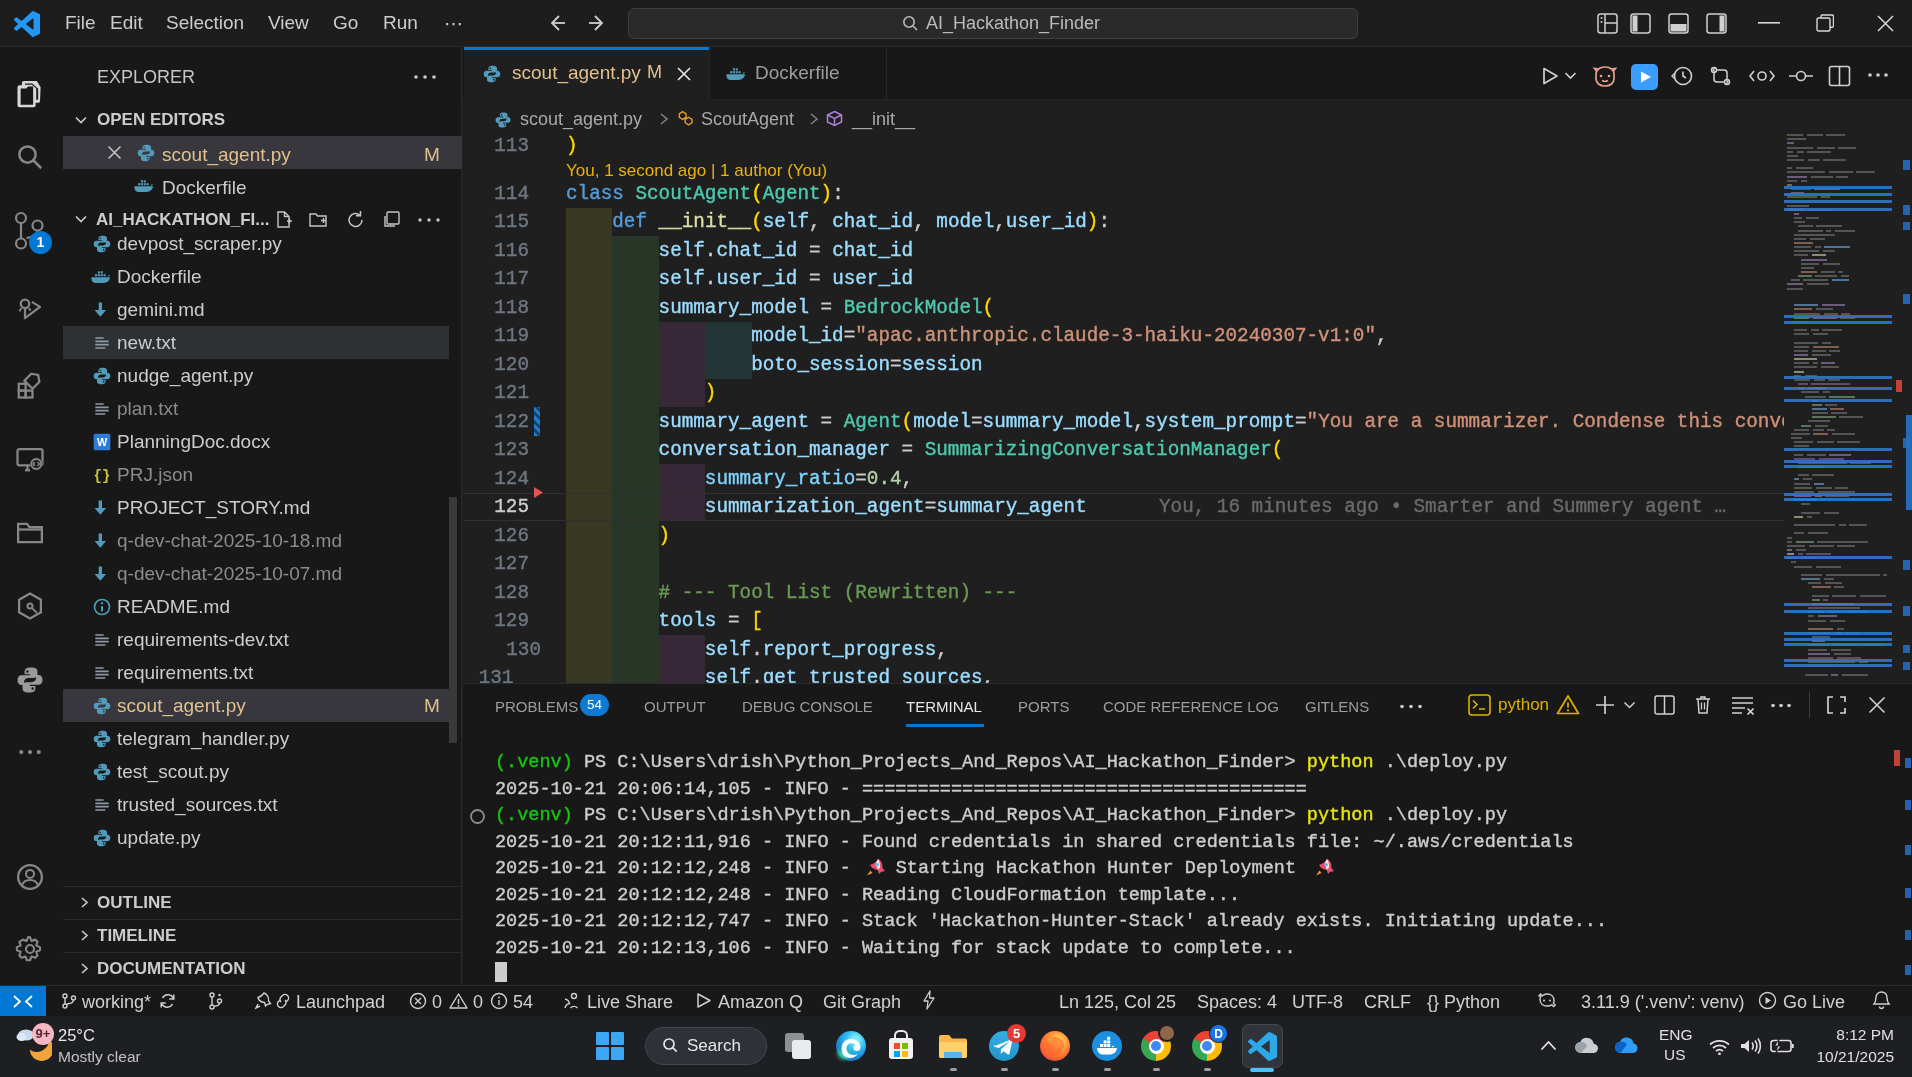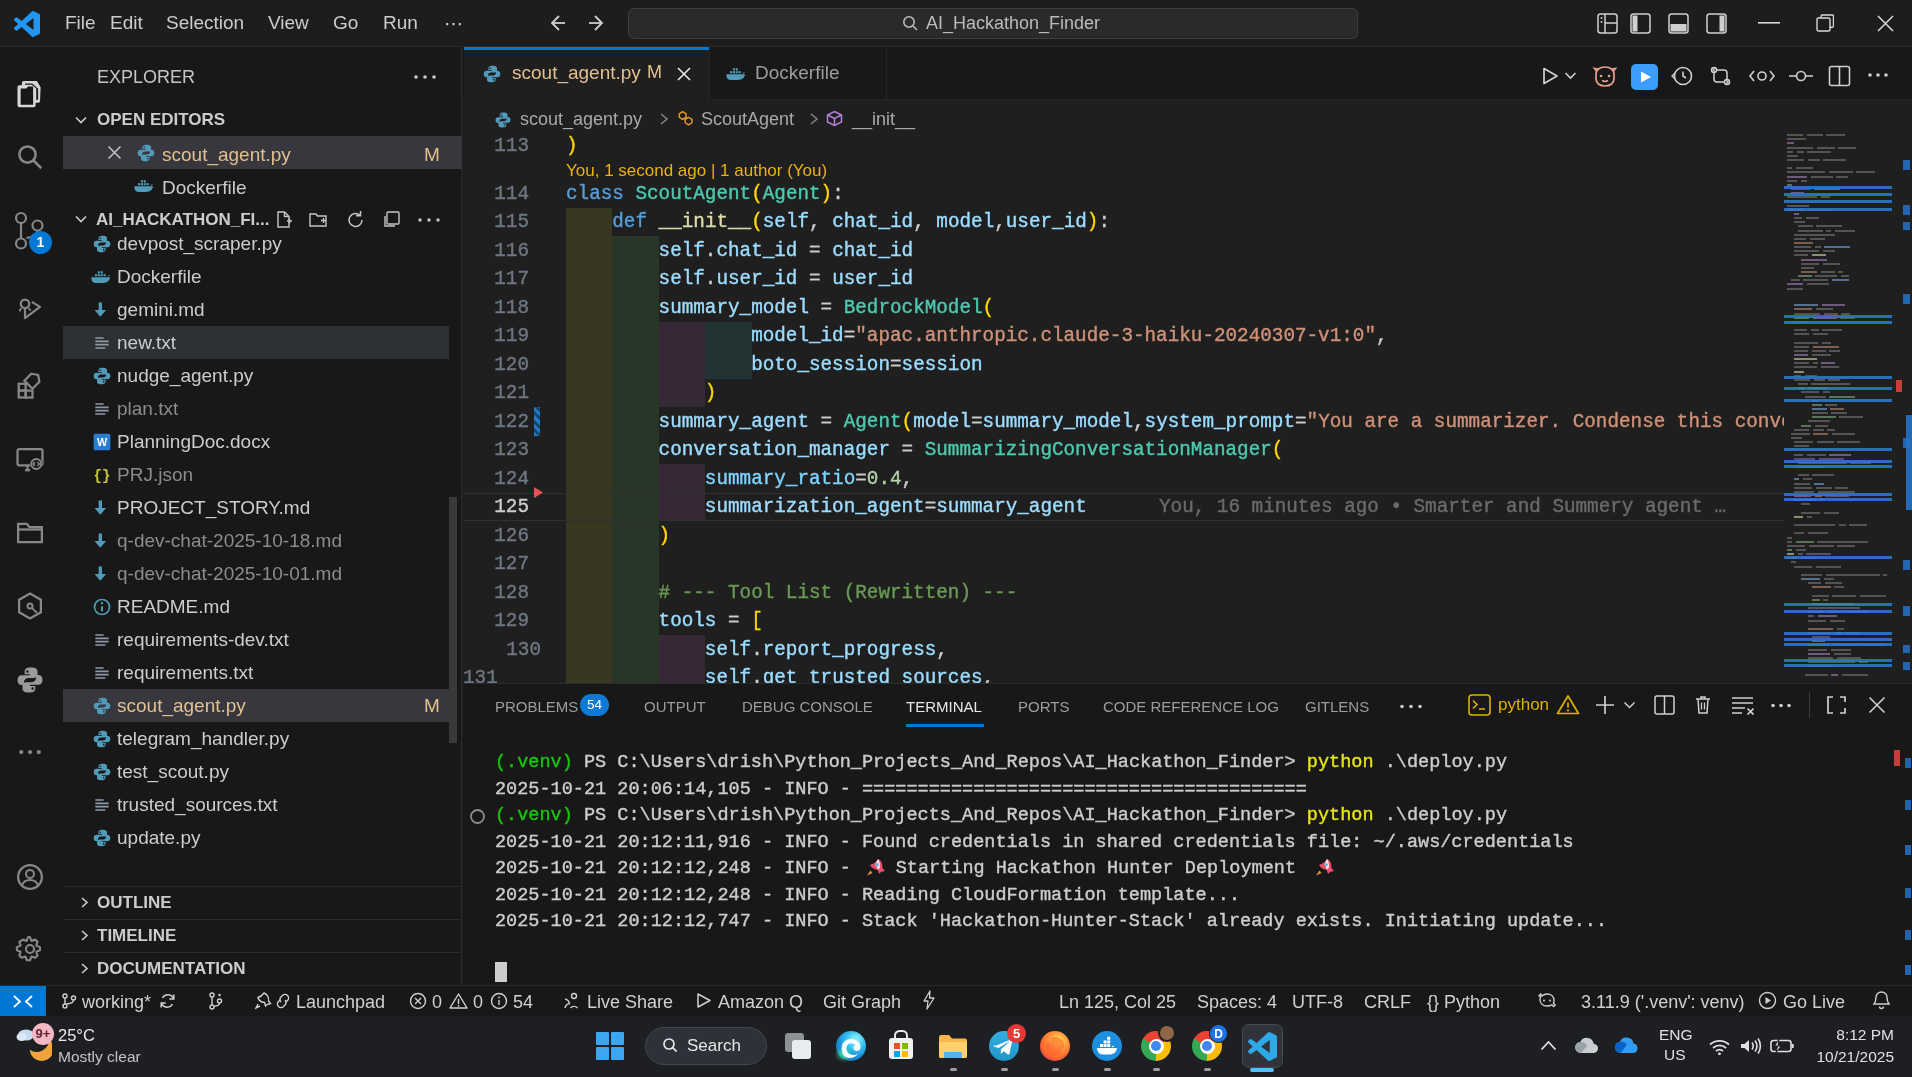--- a/index.html
+++ b/index.html
@@ -243,21 +243,21 @@
       <path d="M12 3v9h5l-7 8-7-8h5V3z" fill="#519aba"></path>
     </svg>
 <div class="a" style="left:117px;top:497.0px;font-size:19px;color:#cccccc;white-space:pre;">PROJECT_STORY.md</div>
 <svg class="a" style="left:92px;top:530.5px;" width="20" height="20" viewBox="0 0 24 24">
       <path d="M12 3v9h5l-7 8-7-8h5V3z" fill="#519aba"></path>
     </svg>
 <div class="a" style="left:117px;top:530.0px;font-size:19px;color:#8c8c8c;white-space:pre;">q-dev-chat-2025-10-18.md</div>
 <svg class="a" style="left:92px;top:563.5px;" width="20" height="20" viewBox="0 0 24 24">
       <path d="M12 3v9h5l-7 8-7-8h5V3z" fill="#519aba"></path>
     </svg>
-<div class="a" style="left:117px;top:563.0px;font-size:19px;color:#8c8c8c;white-space:pre;">q-dev-chat-2025-10-01.md</div>
+<div class="a" style="left:117px;top:563.0px;font-size:19px;color:#8c8c8c;white-space:pre;">q-dev-chat-2025-10-07.md</div>
 <svg class="a" style="left:92px;top:596.5px;" width="20" height="20" viewBox="0 0 24 24">
       <circle cx="12" cy="12" r="9" stroke="#519aba" stroke-width="2" fill="none"></circle>
       <path d="M12 11v6" stroke="#519aba" stroke-width="2.4"></path>
       <circle cx="12" cy="7.5" r="1.4" fill="#519aba"></circle>
     </svg>
 <div class="a" style="left:117px;top:596.0px;font-size:19px;color:#cccccc;white-space:pre;">README.md</div>
 <svg class="a" style="left:92px;top:629.5px;" width="20" height="20" viewBox="0 0 24 24">
       <g stroke="#8e99a8" stroke-width="2">
         <path d="M4 6h10M4 10h16M4 14h16M4 18h12"></path>
       </g>
@@ -464,21 +464,21 @@
 <div class="a mono" style="left:0;top:260.0px;width:66px;text-align:right;font-size:19.3px;color:#6e7681">121</div>
 <div class="a mono" style="left:0;top:288.5px;width:66px;text-align:right;font-size:19.3px;color:#6e7681">122</div>
 <div class="a mono" style="left:0;top:317.0px;width:66px;text-align:right;font-size:19.3px;color:#6e7681">123</div>
 <div class="a mono" style="left:0;top:345.5px;width:66px;text-align:right;font-size:19.3px;color:#6e7681">124</div>
 <div class="a mono" style="left:0;top:374.0px;width:66px;text-align:right;font-size:19.3px;color:#cccccc">125</div>
 <div class="a mono" style="left:0;top:402.5px;width:66px;text-align:right;font-size:19.3px;color:#6e7681">126</div>
 <div class="a mono" style="left:0;top:431.0px;width:66px;text-align:right;font-size:19.3px;color:#6e7681">127</div>
 <div class="a mono" style="left:0;top:459.5px;width:66px;text-align:right;font-size:19.3px;color:#6e7681">128</div>
 <div class="a mono" style="left:0;top:488.0px;width:66px;text-align:right;font-size:19.3px;color:#6e7681">129</div>
 <div class="a mono" style="left:12px;top:516.5px;width:66px;text-align:right;font-size:19.3px;color:#6e7681">130</div>
-<div class="a mono" style="left:0;top:545.0px;width:66px;text-align:left;font-size:19.3px;color:#6e7681">131</div>
+<div class="a mono" style="left:0;top:545.0px;width:66px;text-align:center;font-size:19.3px;color:#6e7681">131</div>
 <div class="a mono" style="left:103px;top:13.0px;font-size:19.3px"><span style="color:#ffd700">)</span></div>
 <div class="a" style="left:103px;top:39.0px;font-size:17px;color:#eab308;white-space:pre">You, 1 second ago | 1 author (You)</div>
 <div class="a mono" style="left:103px;top:60.5px;font-size:19.3px"><span style="color:#569cd6">class </span><span style="color:#4ec9b0">ScoutAgent</span><span style="color:#ffd700">(</span><span style="color:#4ec9b0">Agent</span><span style="color:#ffd700">)</span><span style="color:#cccccc">:</span></div>
 <div class="a mono" style="left:103px;top:89.0px;font-size:19.3px"><span style="color:#cccccc">    </span><span style="color:#569cd6">def </span><span style="color:#dcdcaa">__init__</span><span style="color:#ffd700">(</span><span style="color:#9cdcfe">self</span><span style="color:#cccccc">,</span><span style="color:#9cdcfe"> chat_id</span><span style="color:#cccccc">,</span><span style="color:#9cdcfe"> model</span><span style="color:#cccccc">,</span><span style="color:#9cdcfe">user_id</span><span style="color:#ffd700">)</span><span style="color:#cccccc">:</span></div>
 <div class="a mono" style="left:103px;top:117.5px;font-size:19.3px"><span style="color:#9cdcfe">        self</span><span style="color:#cccccc">.</span><span style="color:#9cdcfe">chat_id</span><span style="color:#cccccc"> = </span><span style="color:#9cdcfe">chat_id</span></div>
 <div class="a mono" style="left:103px;top:146.0px;font-size:19.3px"><span style="color:#9cdcfe">        self</span><span style="color:#cccccc">.</span><span style="color:#9cdcfe">user_id</span><span style="color:#cccccc"> = </span><span style="color:#9cdcfe">user_id</span></div>
 <div class="a mono" style="left:103px;top:174.5px;font-size:19.3px"><span style="color:#9cdcfe">        summary_model</span><span style="color:#cccccc"> = </span><span style="color:#4ec9b0">BedrockModel</span><span style="color:#ffd700">(</span></div>
 <div class="a mono" style="left:103px;top:203.0px;font-size:19.3px"><span style="color:#9cdcfe">                model_id</span><span style="color:#cccccc">=</span><span style="color:#ce9178">"apac.anthropic.claude-3-haiku-20240307-v1:0"</span><span style="color:#cccccc">,</span></div>
 <div class="a mono" style="left:103px;top:231.5px;font-size:19.3px"><span style="color:#9cdcfe">                boto_session</span><span style="color:#cccccc">=</span><span style="color:#9cdcfe">session</span></div>
 <div class="a mono" style="left:103px;top:260.0px;font-size:19.3px"><span style="color:#ffd700">            )</span></div>
@@ -832,20 +832,21 @@
     </svg>
 <div class="a mono" style="left:884.55px;top:856.0px;font-size:18.55px;line-height:26.5px"><span style="color:#cccccc"> Starting Hackathon Hunter Deployment </span></div>
 <svg class="a" style="left:1313.49px;top:857.0px;" width="21" height="21" viewBox="0 0 21 21">
       <path d="M14 2c3 1.2 5 4.8 4.3 8.8l2.7 3.2-4 1-2 2-1.2-4C10 12.5 7 10.5 6.2 7.8 9.5 7.3 12.3 4.5 14 2z" fill="#ec4d6c"></path>
       <path d="M14 2c1.8 2.5 2.5 5.5 1.8 9l-2 1.8-1.2-3.6C10.5 8.7 12.5 4.8 14 2z" fill="#fff" opacity=".85"></path>
       <circle cx="13.3" cy="7.6" r="1.7" fill="#58b6e8"></circle>
       <path d="M6.5 13.5L3 18.5l5.5-2.5z" fill="#f2913d"></path>
     </svg>
 <div class="a mono" style="left:495px;top:882.5px;font-size:18.55px;line-height:26.5px"><span style="color:#cccccc">2025-10-21 20:12:12,248 - INFO - Reading CloudFormation template...</span></div>
 <div class="a mono" style="left:495px;top:909.0px;font-size:18.55px;line-height:26.5px"><span style="color:#cccccc">2025-10-21 20:12:12,747 - INFO - Stack 'Hackathon-Hunter-Stack' already exists. Initiating update...</span></div>
+<div class="a mono" style="left:495px;top:935.5px;font-size:18.55px;line-height:26.5px"><span style="color:#cccccc">2025-10-21 20:12:13,106 - INFO - Waiting for stack update to complete...</span></div>
 <div class="a" style="left:495px;top:962px;width:11.5px;height:20px;background:#cccccc"></div>
 <div class="a" style="left:1894px;top:750px;width:6px;height:16px;background:#c24038"></div>
 <div class="a" style="left:1905px;top:758px;width:6px;height:10px;background:#2472c8;opacity:.85"></div>
 <div class="a" style="left:1905px;top:800px;width:6px;height:10px;background:#2472c8;opacity:.85"></div>
 <div class="a" style="left:1905px;top:845px;width:6px;height:10px;background:#2472c8;opacity:.85"></div>
 <div class="a" style="left:1905px;top:888px;width:6px;height:10px;background:#2472c8;opacity:.85"></div>
 <div class="a" style="left:1905px;top:930px;width:6px;height:10px;background:#2472c8;opacity:.85"></div>
 <div class="a" style="left:1905px;top:965px;width:6px;height:10px;background:#2472c8;opacity:.85"></div>
 <div class="a" style="left:0px;top:986px;width:46px;height:30px;background:#0078d4"></div>
 <svg class="a" style="left:12px;top:994px;" width="22" height="15" viewBox="0 0 22 15">

